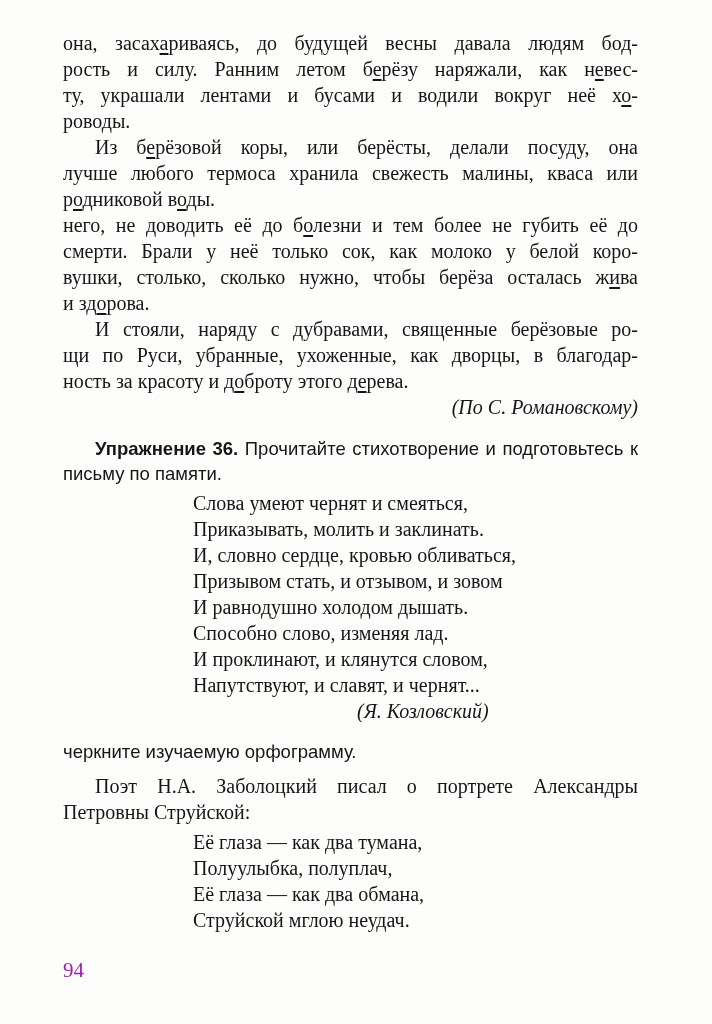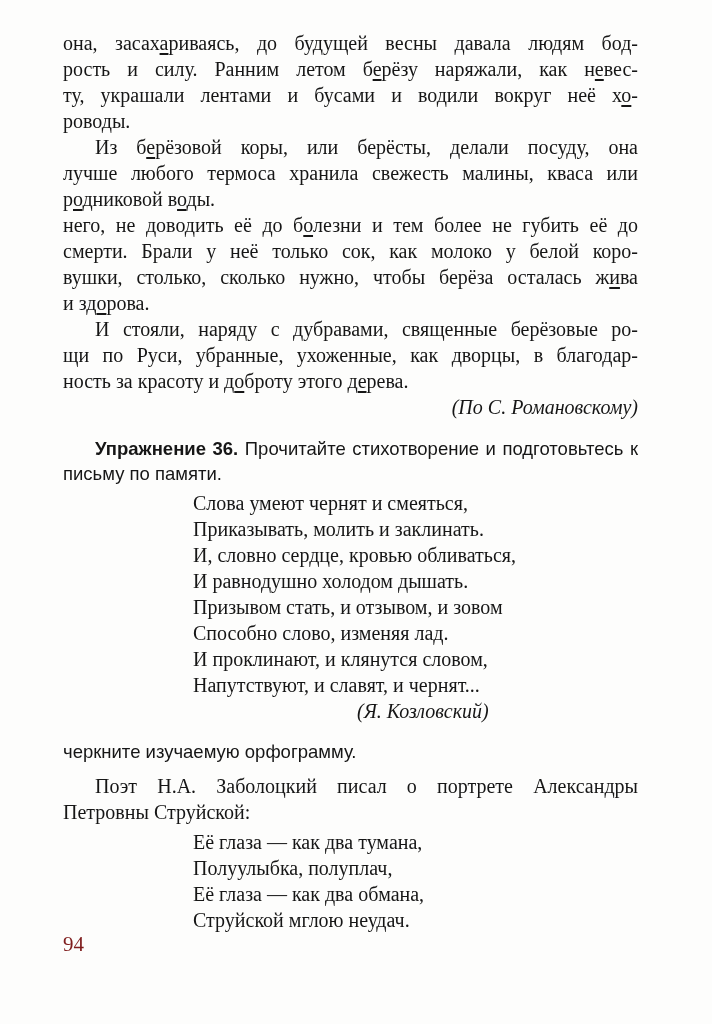--- a/index.html
+++ b/index.html
@@ -52,23 +52,23 @@
     margin-left: 130px;
     font-size: 20px;
     line-height: 26px;
     margin-top: 4px;
   }
   .intro { margin-top: 9px; }
   .mt14 { margin-top: 15px; }
   .page-number {
     position: absolute;
     left: 63px;
-    top: 932px;
+    top: 958px;
     font-size: 21px;
-    color: #7f1d1d;
+    color: #a21caf;
   }
 </style>
 </head>
 <body>
 
 <div class="page">
   <div class="content">
 
     <div class="prose">
       <div class="line jl">она, засах<span class="u">а</span>риваясь, до будущей весны давала людям бод-</div>
@@ -100,22 +100,22 @@
 
     <div class="exercise">
       <div class="line jl indent"><span class="ex-label">Упражнение 36.</span> <span>Прочитайте стихотворение и подготовьтесь к</span></div>
       <div class="line ll">письму по памяти.</div>
     </div>
 
     <div class="poem">
       <div class="line">Слова умеют чернят и смеяться,</div>
       <div class="line">Приказывать, молить и заклинать.</div>
       <div class="line">И, словно сердце, кровью обливаться,</div>
+      <div class="line">Призывом стать, и отзывом, и зовом</div>
       <div class="line">И равнодушно холодом дышать.</div>
-      <div class="line">Призывом стать, и отзывом, и зовом</div>
       <div class="line">Способно слово, изменяя лад.</div>
       <div class="line">И проклинают, и клянутся словом,</div>
       <div class="line">Напутствуют, и славят, и чернят...</div>
     </div>
 
     <div class="attribution attr-offset">(Я. Козловский)</div>
 
     <div class="exercise mt14">
       <div class="line ll">черкните изучаемую орфограмму.</div>
     </div>

